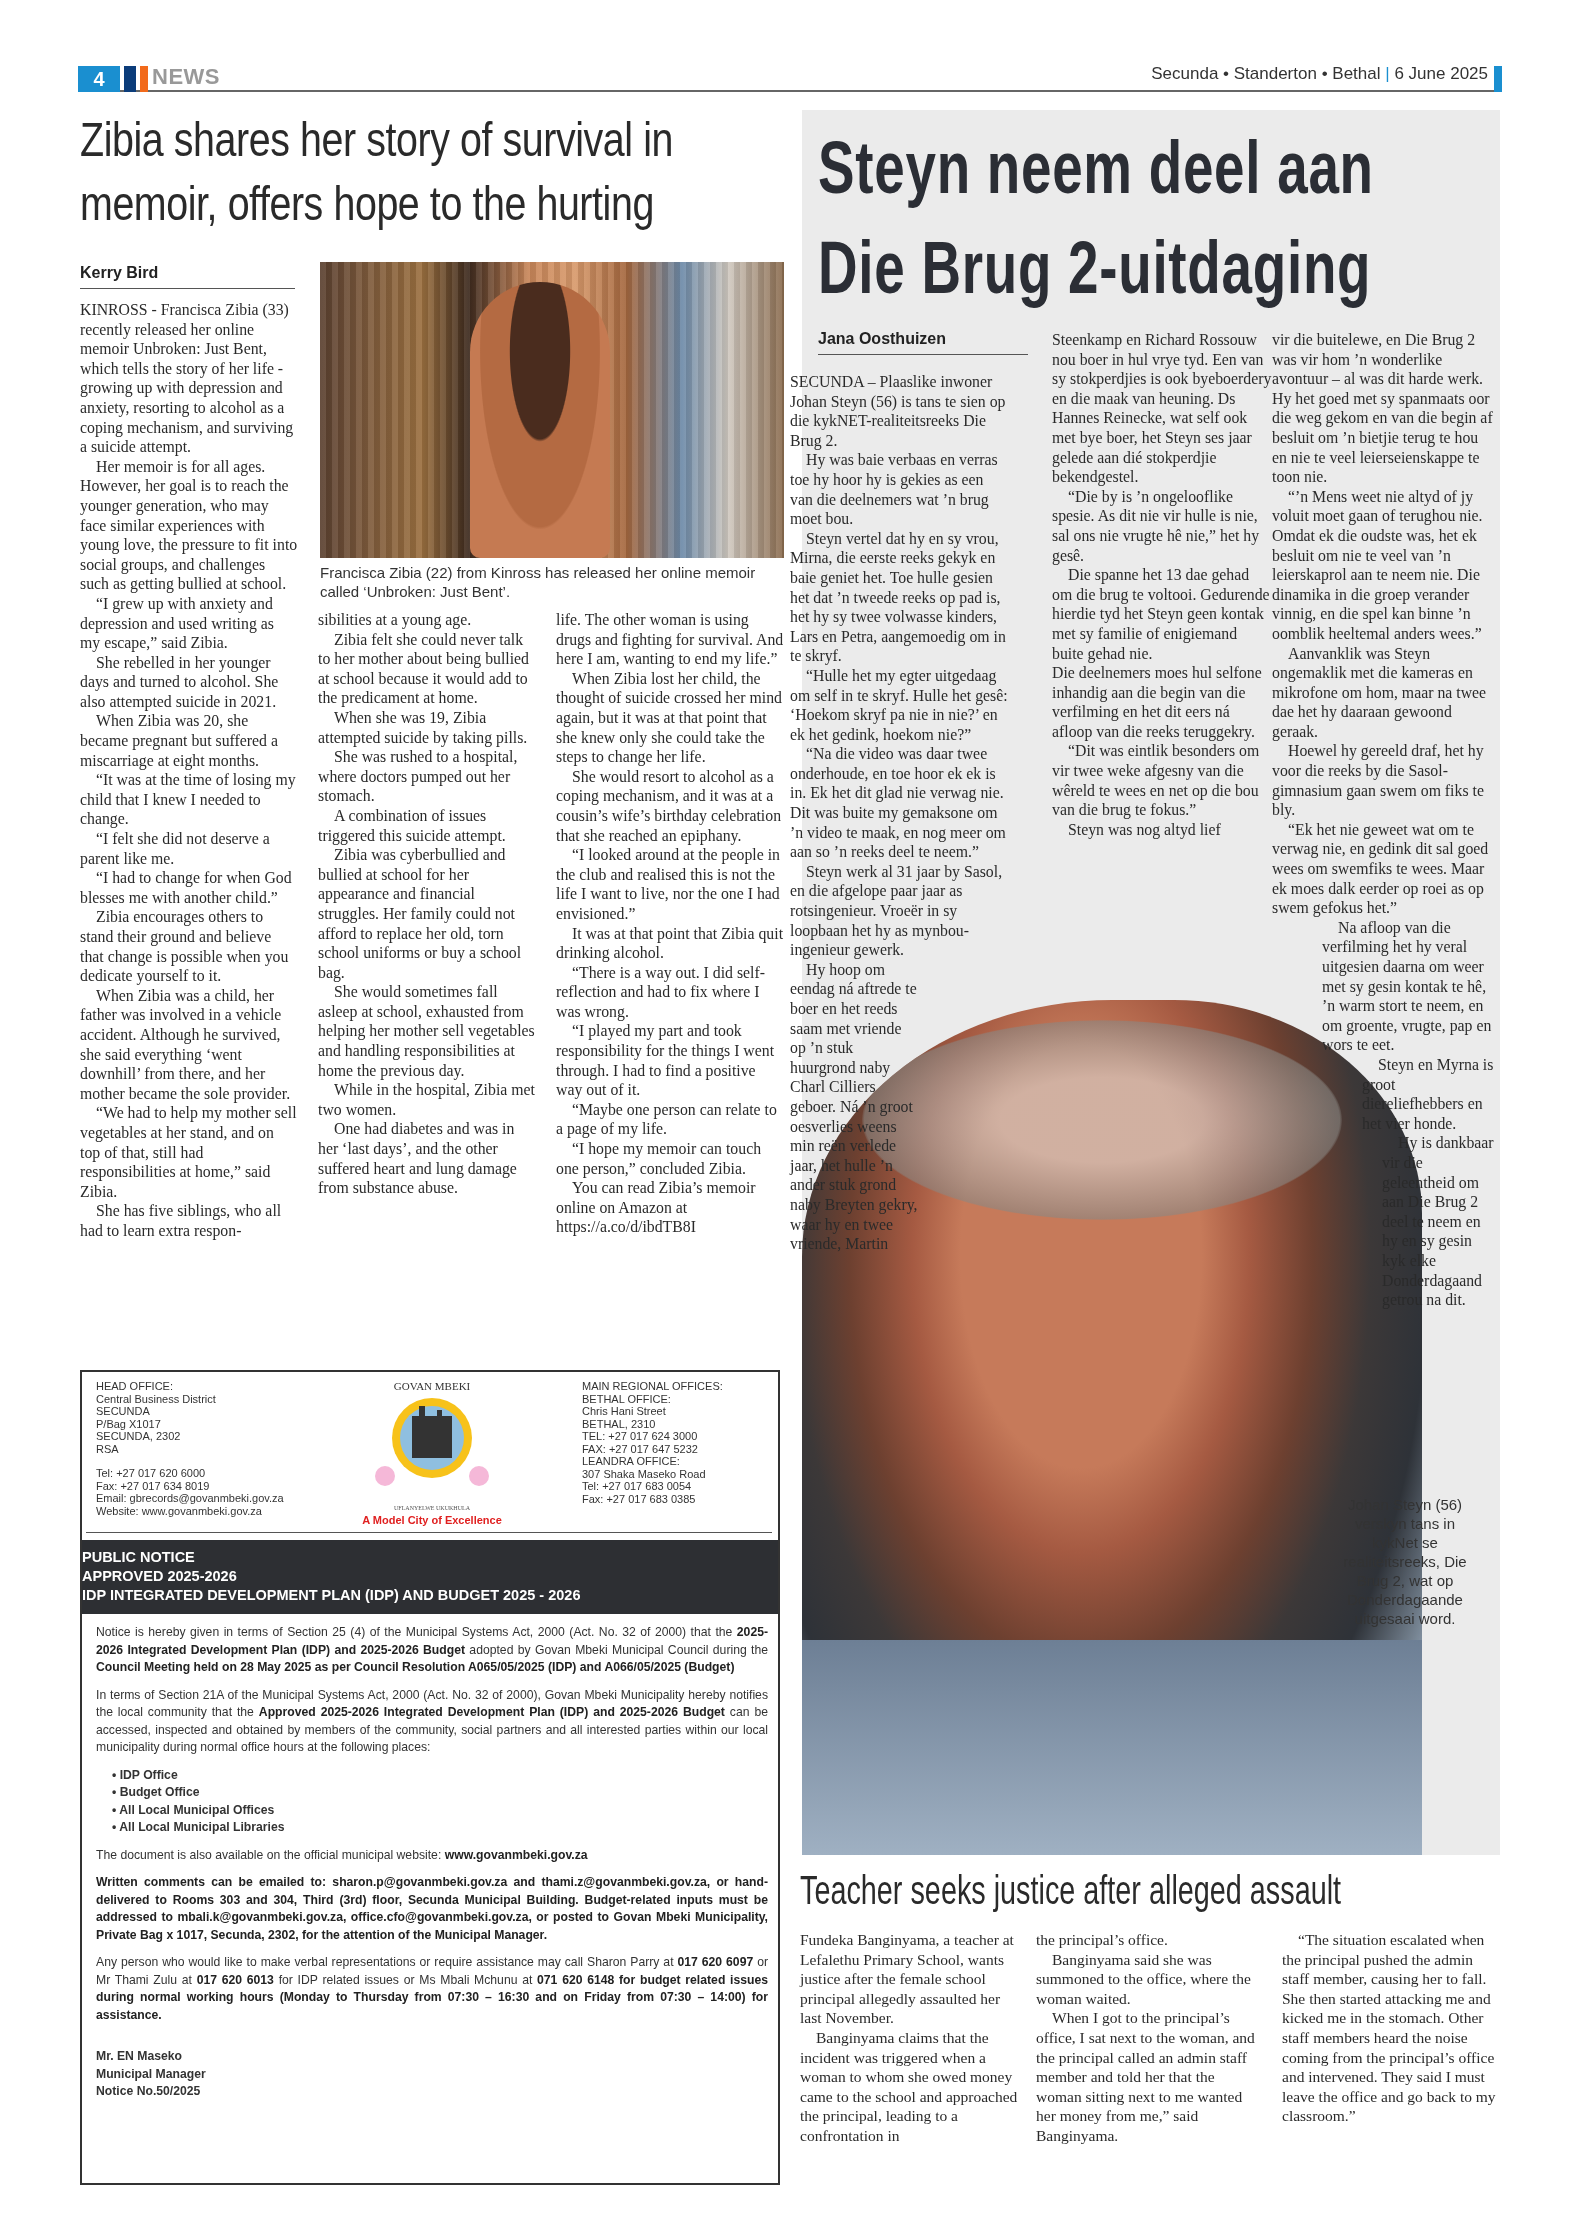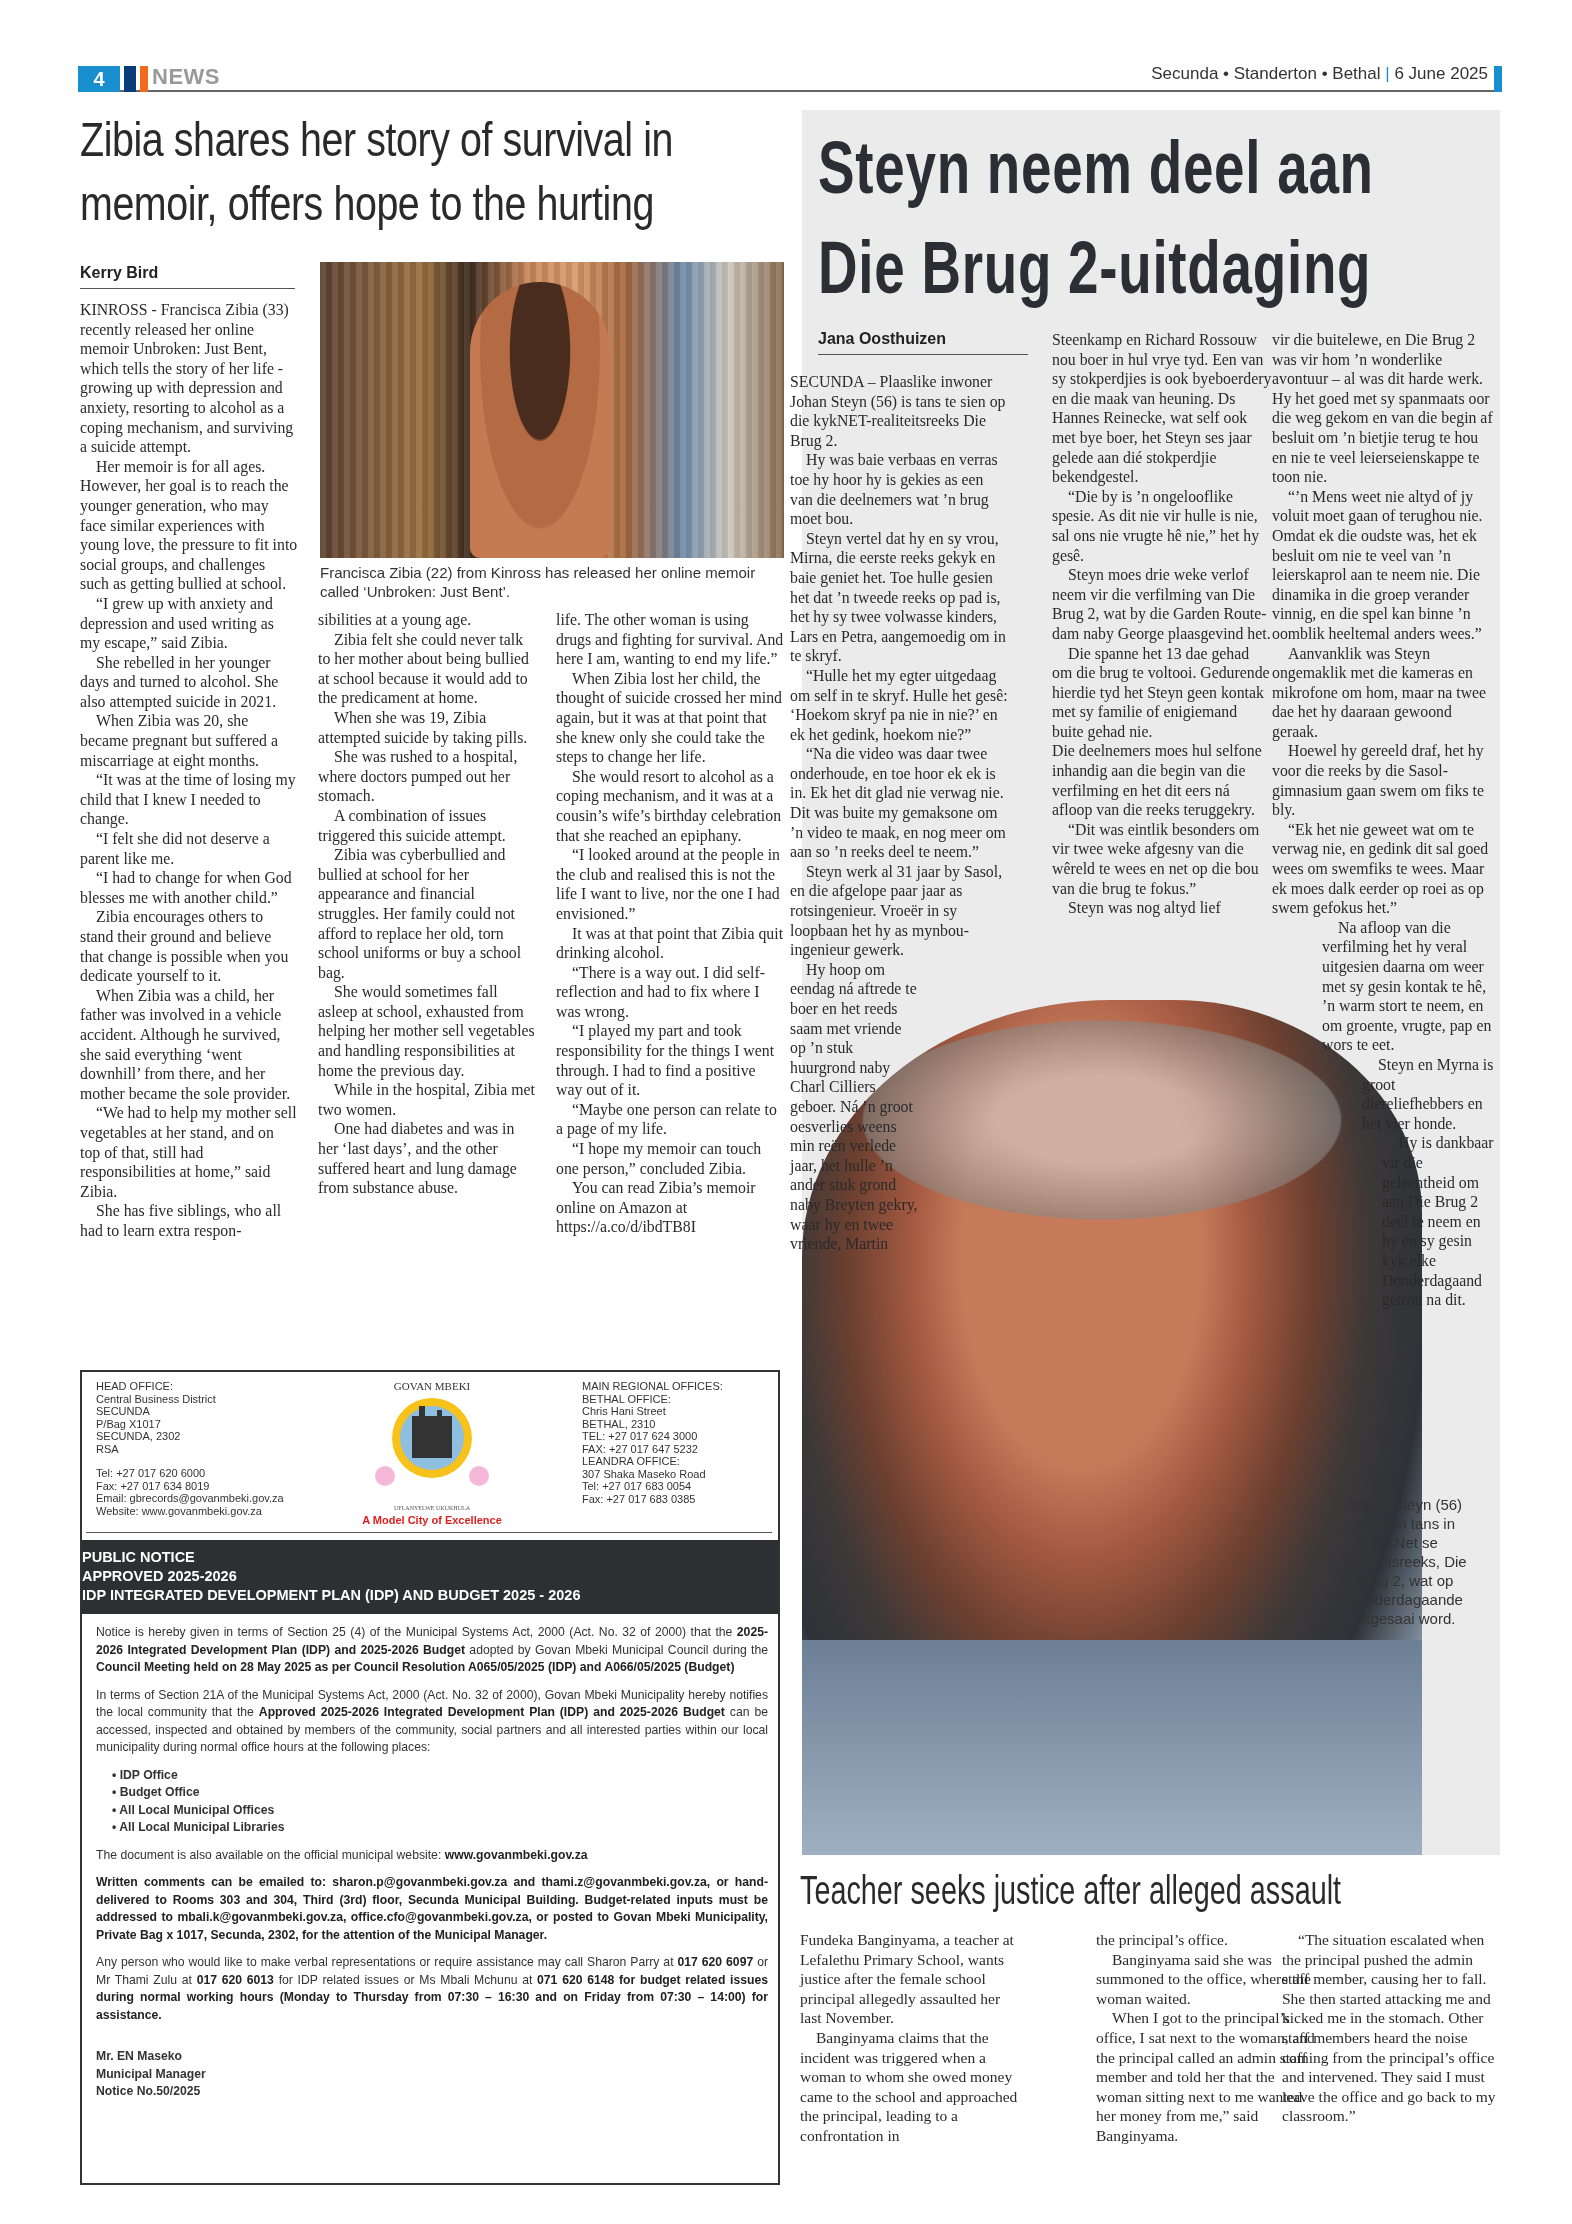--- a/index.html
+++ b/index.html
@@ -119,21 +119,20 @@
   <p>Hy was baie verbaas en verras toe hy hoor hy is gekies as een van die deelnemers wat ’n brug moet bou.</p>
   <p>Steyn vertel dat hy en sy vrou, Mirna, die eerste reeks gekyk en baie geniet het. Toe hulle gesien het dat ’n tweede reeks op pad is, het hy sy twee volwasse kinders, Lars en Petra, aangemoedig om in te skryf.</p>
   <p>“Hulle het my egter uitgedaag om self in te skryf. Hulle het gesê: ‘Hoekom skryf pa nie in nie?’ en ek het gedink, hoekom nie?”</p>
   <p>“Na die video was daar twee onderhoude, en toe hoor ek ek is in. Ek het dit glad nie verwag nie. Dit was buite my gemaksone om ’n video te maak, en nog meer om aan so ’n reeks deel te neem.”</p>
   <p>Steyn werk al 31 jaar by Sasol, en die afgelope paar jaar as rotsingenieur. Vroeër in sy loopbaan het hy as mynbou-ingenieur gewerk.</p>
   <p style="width:130px">Hy hoop om eendag ná aftrede te boer en het reeds saam met vriende op ’n stuk huurgrond naby Charl Cilliers geboer. Ná ’n groot oesverlies weens min reën verlede jaar, het hulle ’n ander stuk grond naby Breyten gekry, waar hy en twee vriende, Martin</p>
 </div>
 <div class="col" style="left:1052px;top:330px;width:220px;">
   <p class="first">Steenkamp en Richard Rossouw nou boer in hul vrye tyd.  Een van sy stokperdjies is ook byeboerdery en die maak van heuning. Ds Hannes Reinecke, wat self ook met bye boer, het Steyn ses jaar gelede aan dié stokperdjie bekendgestel.</p>
   <p>“Die by is ’n ongelooflike spesie. As dit nie vir hulle is nie, sal ons nie vrugte hê nie,” het hy gesê.</p>
-  <p>Steyn moes drie weke verlof neem vir die verfilming van Die Brug 2, wat by die Garden Route-dam naby George plaasgevind het.</p>
   <p>Die spanne het 13 dae gehad om die brug te voltooi. Gedurende hierdie tyd het Steyn geen kontak met sy familie of enigiemand buite gehad nie.</p>
   <p class="first">Die deelnemers moes hul selfone inhandig aan die begin van die verfilming en het dit eers ná afloop van die reeks teruggekry.</p>
   <p>“Dit was eintlik besonders om vir twee weke afgesny van die wêreld te wees en net op die bou van die brug te fokus.”</p>
   <p>Steyn was nog altyd lief</p>
 </div>
 <div class="col" style="left:1272px;top:330px;width:222px;">
   <p class="first">vir die buitelewe, en Die Brug 2 was vir hom ’n wonderlike avontuur – al was dit harde werk.  Hy het goed met sy spanmaats oor die weg gekom en van die begin af besluit om ’n bietjie terug te hou en nie te veel leierseienskappe te toon nie.</p>
   <p>“’n Mens weet nie altyd of jy voluit moet gaan of terughou nie. Omdat ek die oudste was, het ek besluit om nie te veel van ’n leierskaprol aan te neem nie. Die dinamika in die groep verander vinnig, en die spel kan binne ’n oomblik heeltemal anders wees.”</p>
   <p>Aanvanklik was Steyn ongemaklik met die kameras en mikrofone om hom, maar na twee dae het hy daaraan gewoond geraak.</p>
   <p>Hoewel hy gereeld draf, het hy voor die reeks by die Sasol-gimnasium gaan swem om fiks te bly.</p>
@@ -206,20 +205,20 @@
     <div style="font-weight:bold">Municipal Manager</div>
     <div style="font-weight:bold">Notice No.50/2025</div>
   </div>
 </div>
 
 <h2 class="h2-teacher">Teacher seeks justice after alleged assault</h2>
 <div class="col" style="left:800px;top:1930px;width:220px;font-size:15.5px;">
   <p class="first">Fundeka Banginyama, a teacher at Lefalethu Primary School, wants justice after the female school principal allegedly assaulted her last November.</p>
   <p>Banginyama claims that the incident was triggered when a woman to whom she owed money came to the school and approached the principal, leading to a confrontation in</p>
 </div>
-<div class="col" style="left:1096px;top:1930px;width:222px;font-size:15.5px;">
+<div class="col" style="left:1036px;top:1930px;width:222px;font-size:15.5px;">
   <p class="first">the principal’s office.</p>
   <p>Banginyama said she was summoned to the office, where the woman waited.</p>
   <p>When I got to the principal’s office, I sat next to the woman, and the principal called an admin staff member and told her that the woman sitting next to me wanted her money from me,” said Banginyama.</p>
 </div>
 <div class="col" style="left:1282px;top:1930px;width:220px;font-size:15.5px;">
   <p>“The situation escalated when the principal pushed the admin staff member, causing her to fall. She then started attacking me and kicked me in the stomach. Other staff members heard the noise coming from the principal’s office and intervened. They said I must leave the office and go back to my classroom.”</p>
 </div>
 
 </body></html>

